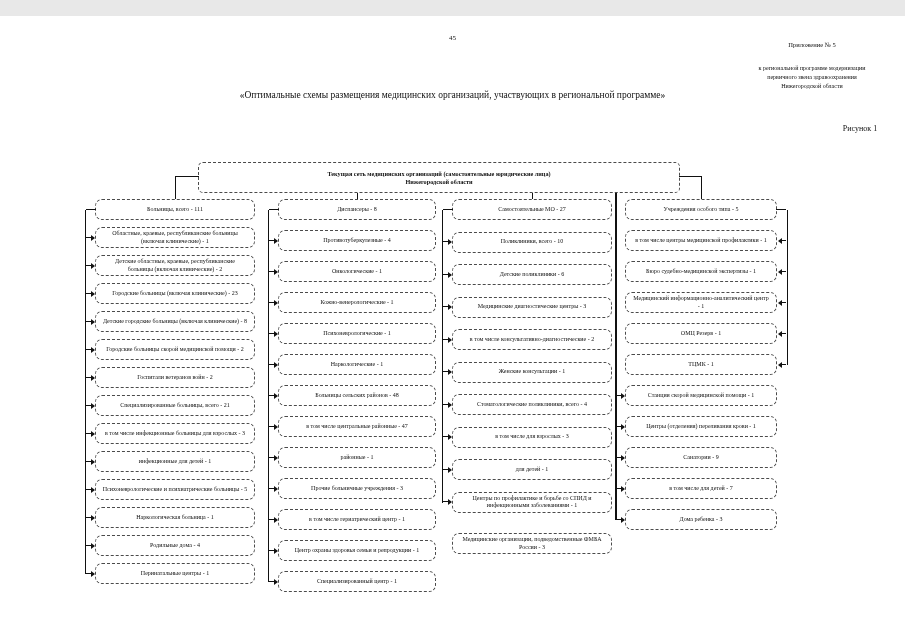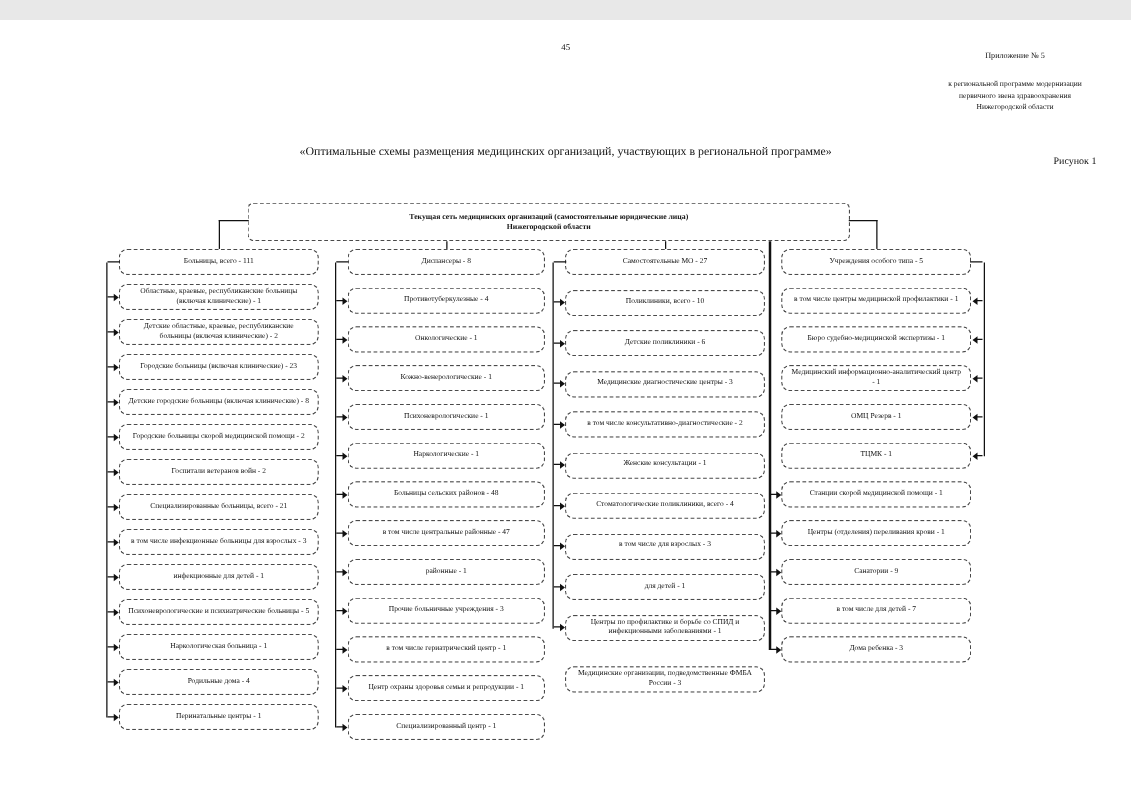--- a/index.html
+++ b/index.html
@@ -2,21 +2,21 @@
 <html><head>
 <meta charset="utf-8">
 <style>
   html,body{margin:0;padding:0;background:#e8e8e8;}
   .page{position:relative;width:905px;height:640px;background:#fff;margin:16px auto;
         font-family:"Liberation Serif",serif;color:#111;overflow:hidden;}
   .abs{position:absolute;}
   .page-number{left:0;top:18px;width:905px;text-align:center;font-size:7px;}
   .appendix-block{left:728px;top:24px;width:168px;text-align:center;font-size:6.5px;line-height:1.5;}
   .appendix-sub{margin-top:14px;font-size:6px;line-height:1.55;}
-  .doc-title{left:0;top:101px;width:905px;text-align:center;font-size:9.5px;}
+  .doc-title{left:0;top:74px;width:905px;text-align:center;font-size:9.5px;}
   .figure-label{left:780px;top:108px;width:160px;text-align:center;font-size:8px;}
   .diagram-title{left:198px;top:126px;width:482px;text-align:center;font-weight:bold;font-size:8.2px;}
 
   .box{border:1px dashed #4a4a4a;border-radius:7px;background:#fff;box-sizing:border-box;
        display:flex;align-items:center;justify-content:center;text-align:center;
        padding:2px 6px;min-height:21px;position:relative;font-size:6px;line-height:1.25;}
   .root-box{left:198px;top:146px;width:482px;height:31px;border-radius:5px;
             flex-direction:column;font-weight:bold;font-size:6.2px;}
   .column{position:absolute;top:183px;display:flex;flex-direction:column;}
   .col-1{left:95px;width:160px;gap:7px;}

